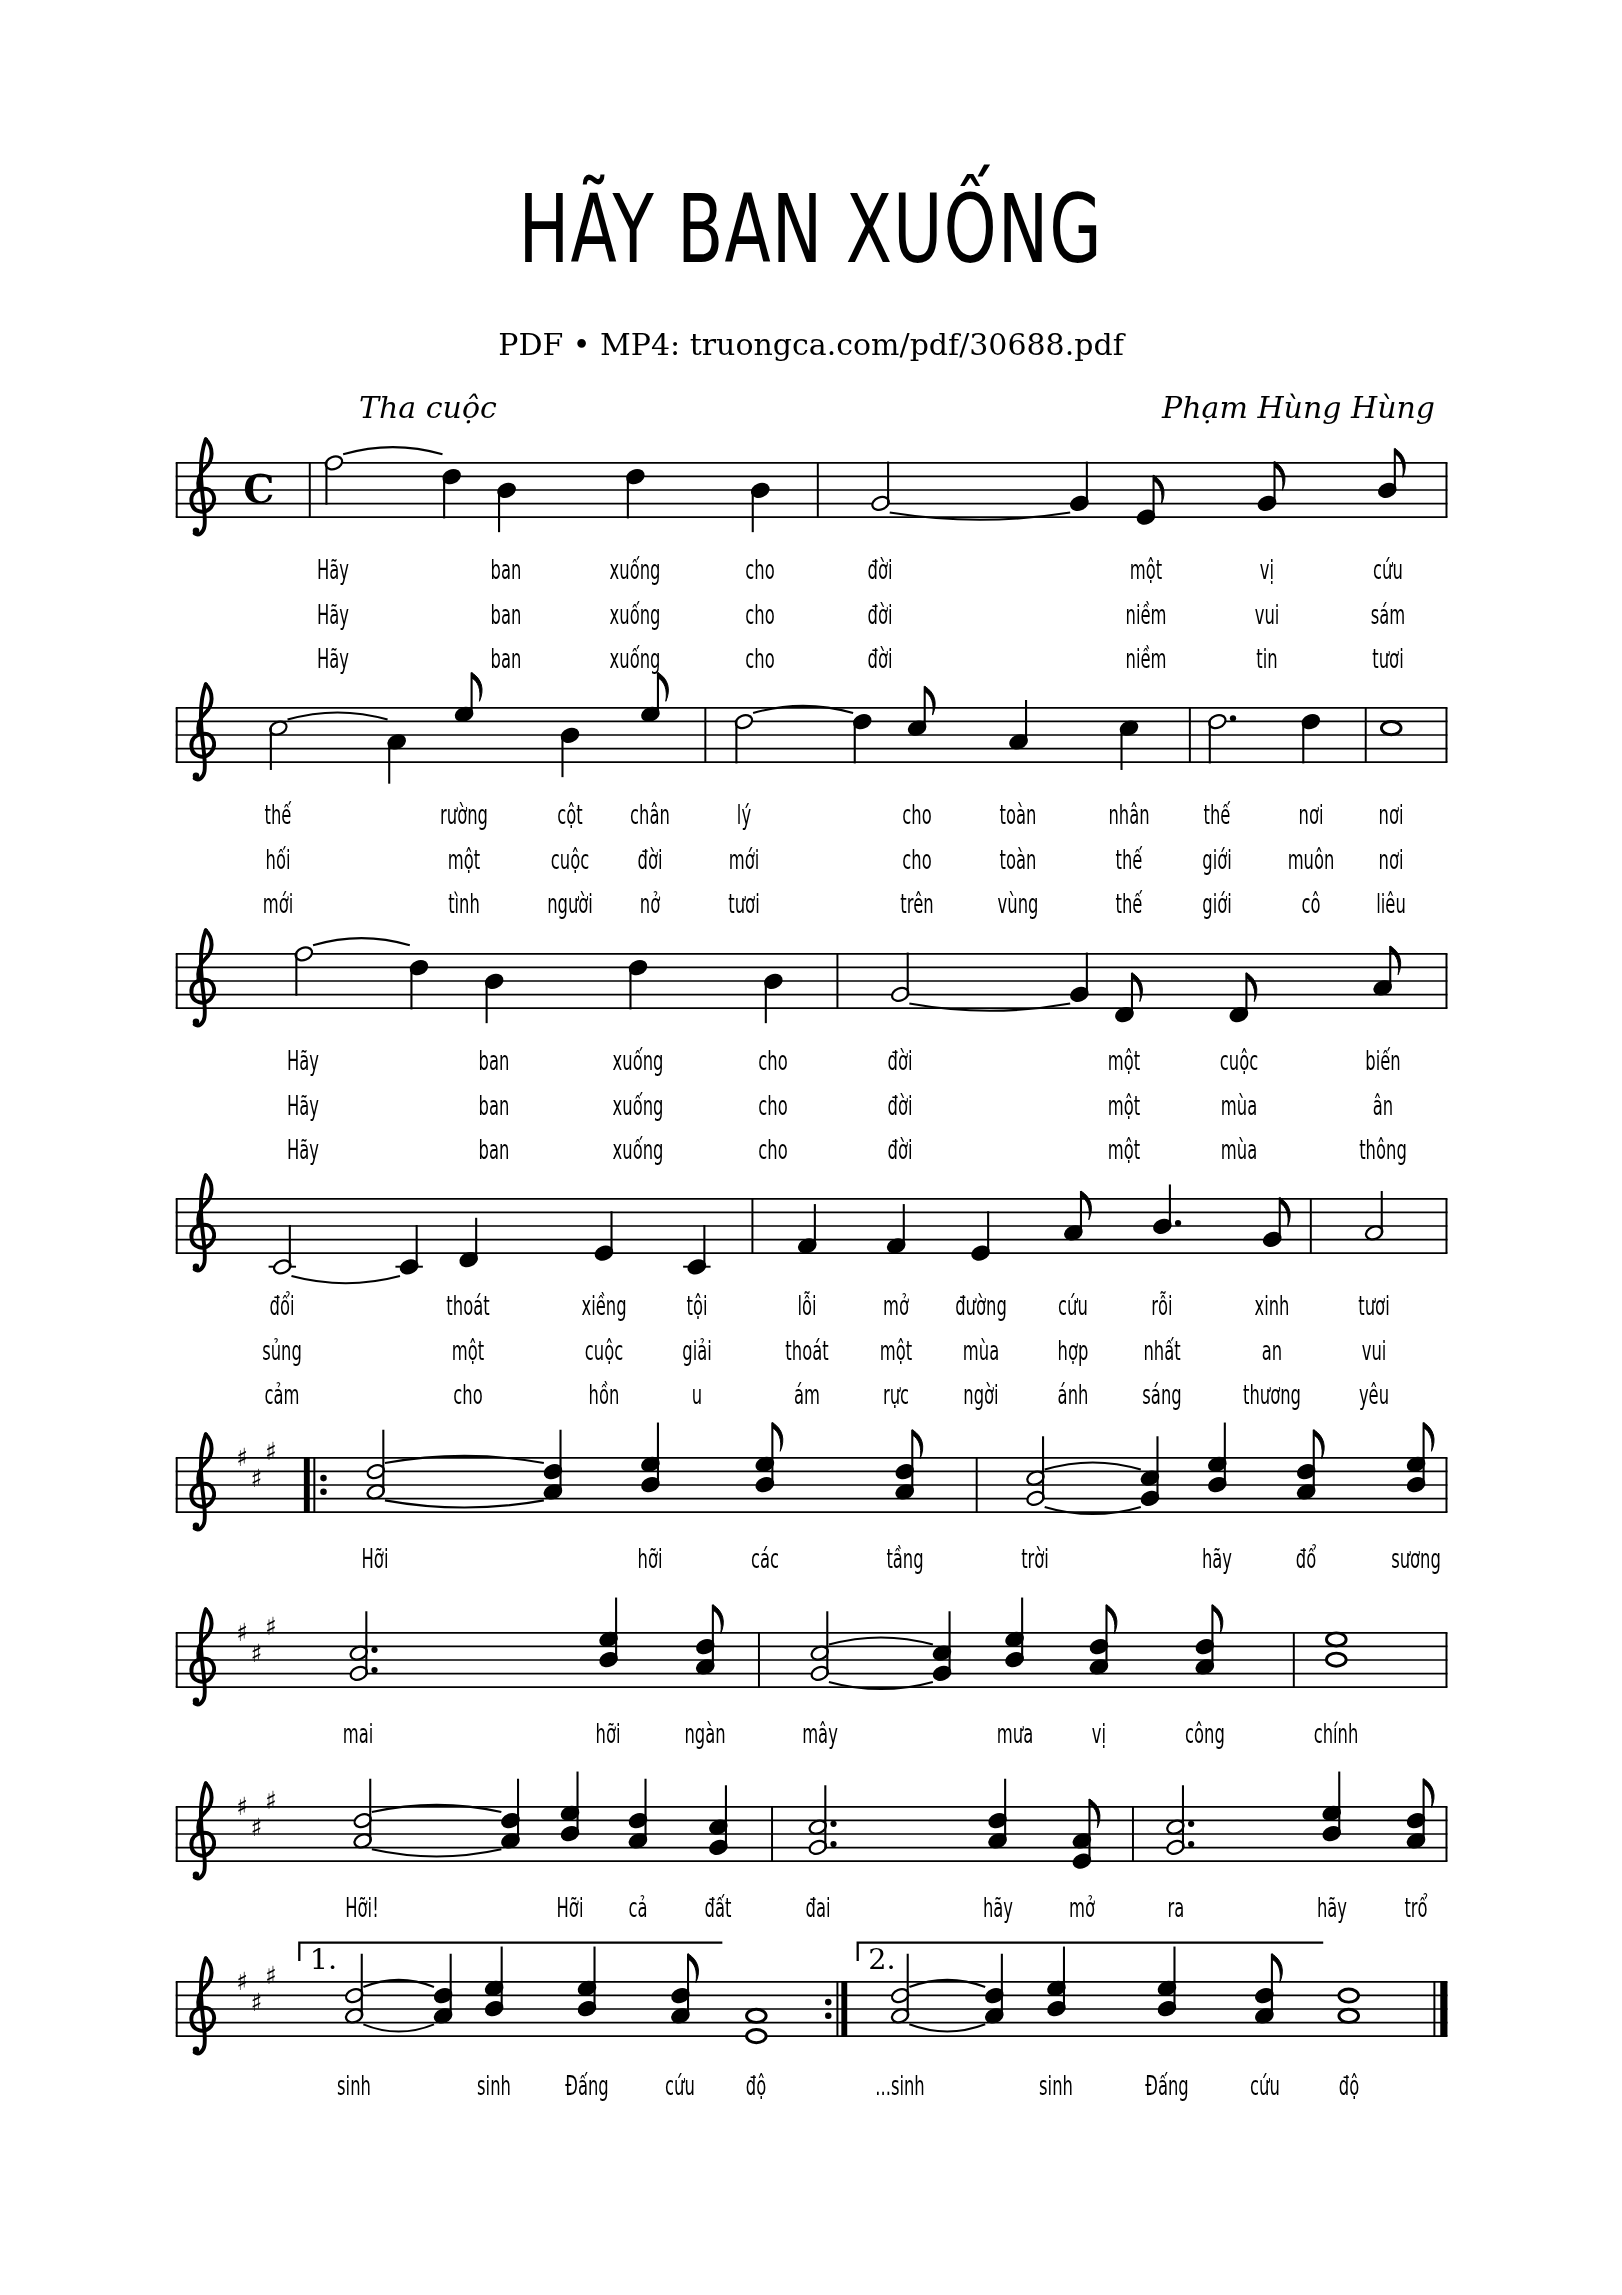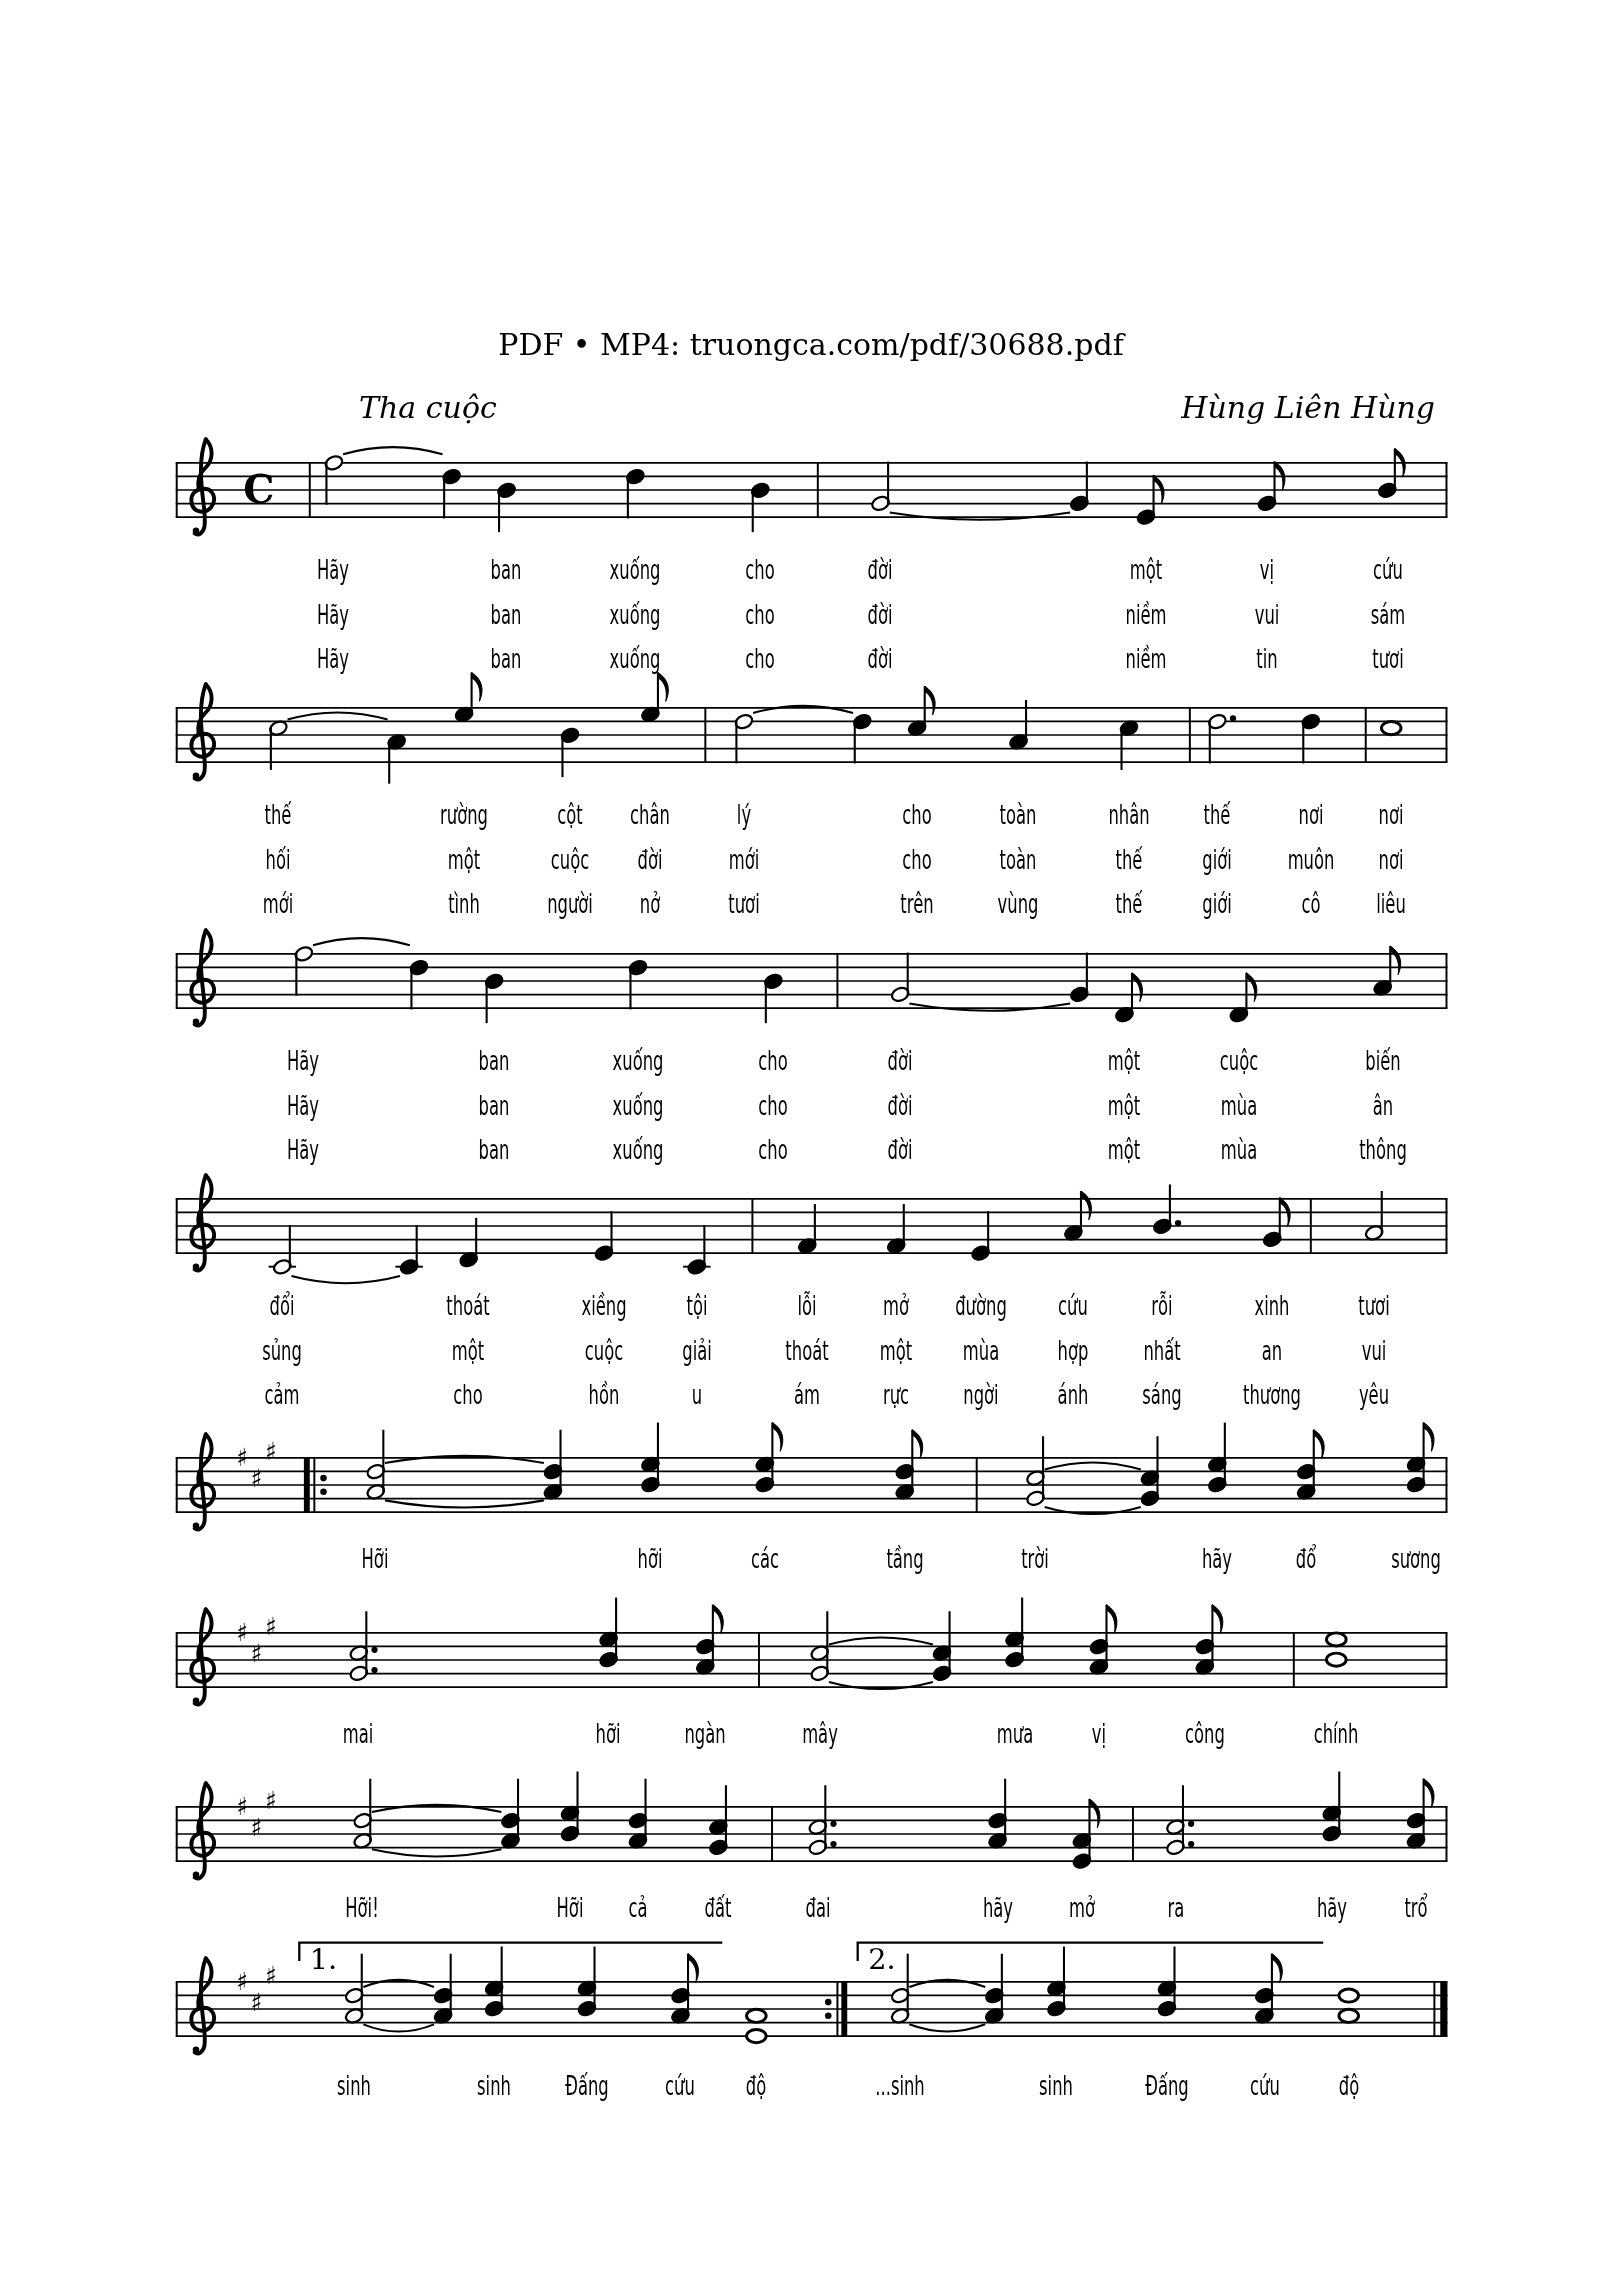--- a/index.html
+++ b/index.html
@@ -18,23 +18,26 @@
   .system{position:absolute;width:1283px;height:308px;pointer-events:none;}
   .system svg{position:absolute;left:0;top:0;overflow:visible;}
   .syl{position:absolute;height:31px;line-height:31px;font-family:"DejaVu Sans", sans-serif;
         font-size:26px;white-space:nowrap;transform:translateX(-50%) scaleX(0.63);
         transform-origin:center;}
 </style>
 </head>
 <body>
 
 <div class="page">
+  <div class="title-row">
+    <span class="title-text">HÃY BAN XUỐNG</span>
+  </div>
   <div class="subtitle">PDF • MP4: truongca.com/pdf/30688.pdf</div>
   <div class="tempo">Tha cuộc</div>
-  <div class="composer">Hùng Liên Hùng</div>
+  <div class="composer">Phạm Hùng Hùng</div>
   <div id="score">
       <div class="system" style="left: 175px; top: 404px;">
         <svg width="1283" height="170" viewBox="0 0 1960 260">
           <line x1="0" y1="90" x2="1945" y2="90" stroke="#000" stroke-width="2.6"></line>
           <line x1="0" y1="110.75" x2="1945" y2="110.75" stroke="#000" stroke-width="2.6"></line>
           <line x1="0" y1="131.5" x2="1945" y2="131.5" stroke="#000" stroke-width="2.6"></line>
           <line x1="0" y1="152.25" x2="1945" y2="152.25" stroke="#000" stroke-width="2.6"></line>
           <line x1="0" y1="173" x2="1945" y2="173" stroke="#000" stroke-width="2.6"></line>
           <rect x="0" y="90" width="3" height="83" fill="#000"></rect>
           <path fill="none" stroke="#000" stroke-width="6" stroke-linecap="round" d="M46,54 C58,66 58,86 45,98 C36,106 33,116 35,130"></path>

